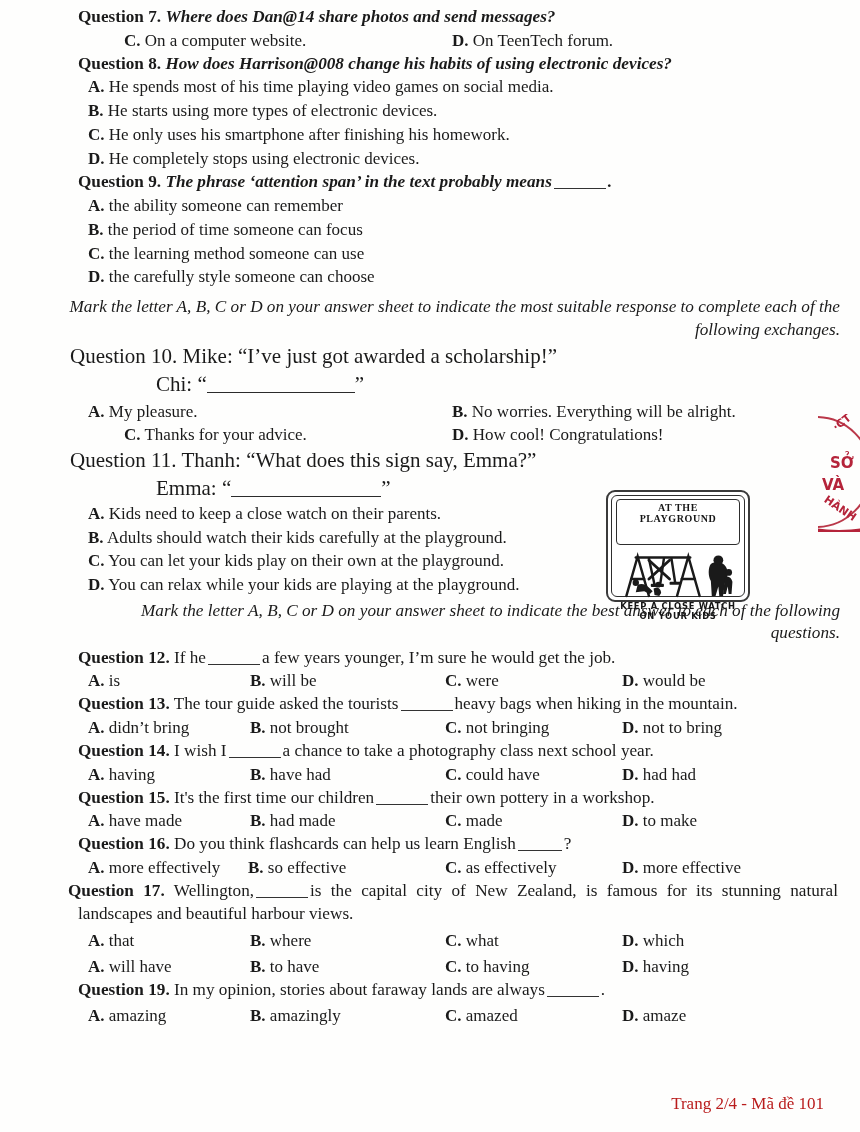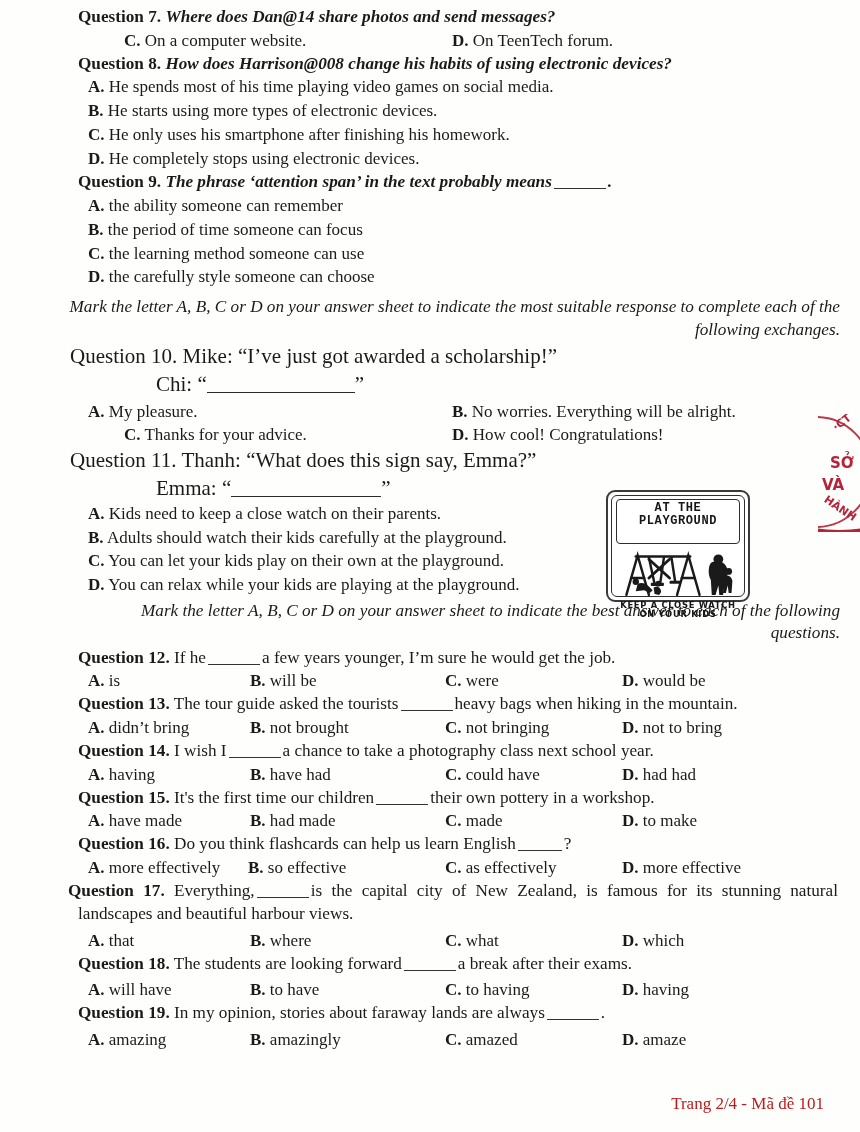--- a/index.html
+++ b/index.html
@@ -161,26 +161,26 @@
     background: #fff;
     display: flex;
     flex-direction: column;
     align-items: stretch;
     padding: 3px 4px;
   }
   .sign-title {
     border: 1.4px solid #2e2e2e;
     border-radius: 4px;
     text-align: center;
-    font-family: Liberation Mono, monospace;
+    font-family: Liberation Serif, serif;
     font-weight: bold;
-    font-size: 12px;
+    font-size: 10px;
     letter-spacing: 0.6px;
     line-height: 1.12;
-    padding: 2px 0 14px 0;
+    padding: 2px 0 20px 0;
     color: #161616;
   }
   .sign-pic {
     flex: 1;
     position: relative;
     margin: 2px 1px 0 1px;
   }
   .sign-caption {
     text-align: center;
     font-family: "DejaVu Sans", sans-serif;
@@ -414,38 +414,34 @@
       <span class="opt" style="left:248px"><b>B.</b>
         <span>so effective</span></span>
       <span class="opt c4-c"><b>C.</b>
         <span>as effectively</span></span>
       <span class="opt c4-d"><b>D.</b>
         <span>more effective</span></span>
     </div>
 
     <div class="qline hang" style="text-align:justify; padding-left:78px; text-indent:-10px;">
       <span class="qlabel">Question 17.</span>
-      <span>Everything,</span><span class="bl-short"></span><span>is the capital city of New Zealand, is famous for its stunning natural landscapes and beautiful harbour views.</span>
+      <span>Wellington,</span><span class="bl-short"></span><span>is the capital city of New Zealand, is famous for its stunning natural landscapes and beautiful harbour views.</span>
     </div>
     <div class="sp3"></div>
     <div class="opts">
       <span class="opt c4-a"><b>A.</b>
         <span>that</span></span>
       <span class="opt c4-b"><b>B.</b>
         <span>where</span></span>
       <span class="opt c4-c"><b>C.</b>
         <span>what</span></span>
       <span class="opt c4-d"><b>D.</b>
         <span>which</span></span>
     </div>
 
-    <div class="qline">
-      <span class="qlabel">Question 18.</span>
-      <span>The students are looking forward</span><span class="bl-short"></span><span>a break after their exams.</span>
-    </div>
     <div class="sp3"></div>
     <div class="opts">
       <span class="opt c4-a"><b>A.</b>
         <span>will have</span></span>
       <span class="opt c4-b"><b>B.</b>
         <span>to have</span></span>
       <span class="opt c4-c"><b>C.</b>
         <span>to having</span></span>
       <span class="opt c4-d"><b>D.</b>
         <span>having</span></span>

